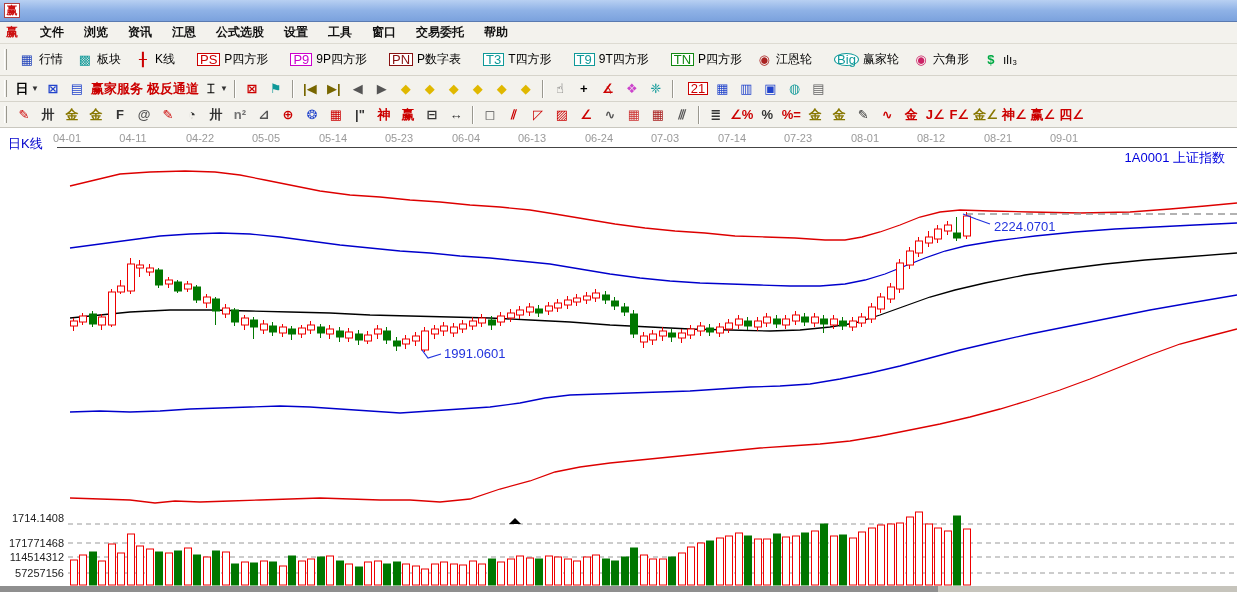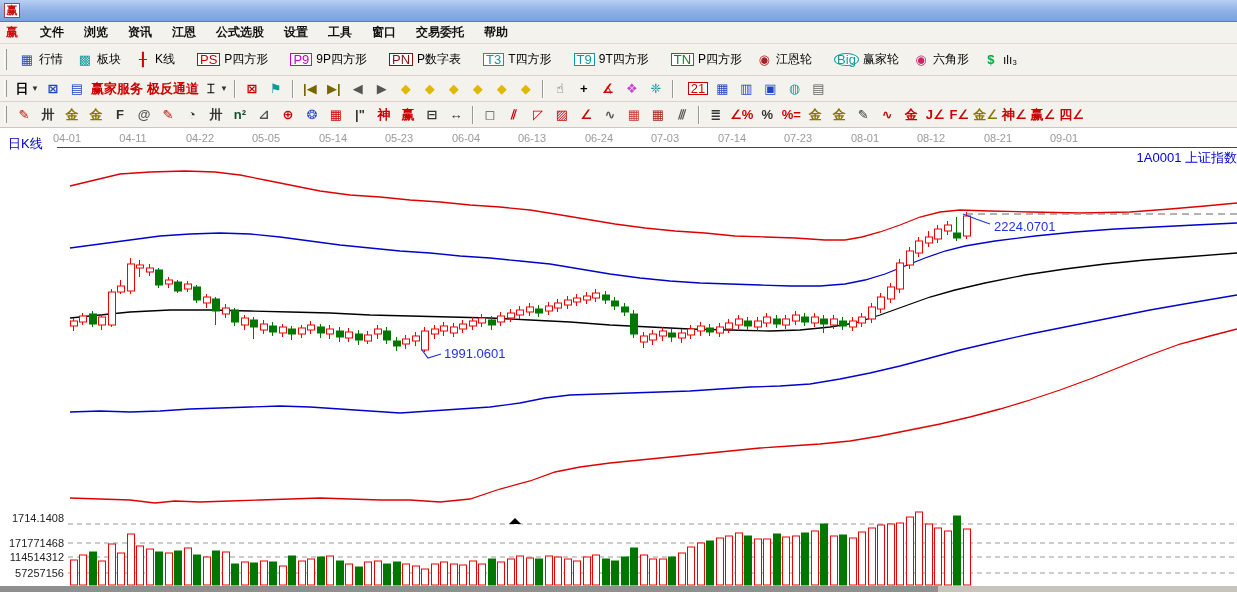--- a/index.html
+++ b/index.html
@@ -37,21 +37,21 @@
     background:#fff; border:1px solid currentColor;margin-left:8px; }
   .badge.round { border-radius:50%; }
   .tsep { width:2px; height:18px; border-left:1px solid #9a988f; border-right:1px solid #ffffff; margin:0 4px; }
   .dd { font-size:8px; color:#333; margin-left:1px; }
 
   
   #chartarea { position:absolute; left:0; top:128px; width:1237px; height:458px; background:#ffffff; }
   #chartarea svg { position:absolute; left:0; top:0; }
   #period-label { position:absolute; left:8px; top:7px; color:#0000cc; font-size:13px; }
   #legend-row { position:absolute; left:74px; top:21px; display:flex; gap:16px; font-size:13px; white-space:nowrap; }
-  #symbol-label { position:absolute; right:0px; top:21px; color:#0000dd; font-size:13px; white-space:nowrap; }
+  #symbol-label { position:absolute; right:12px; top:21px; color:#0000dd; font-size:13px; white-space:nowrap; }
 
   
   #scrollbar { position:absolute; left:0; top:586px; width:1237px; height:6px; background:#c6c4bc; }
   #scrollbar .thumb { position:absolute; left:0; top:0; height:6px; width:938px; background:#8f9assistant8f8f; background:#8f8f8f; }
 </style>
 </head>
 <body>
 
 <div id="app">
 
@@ -250,21 +250,21 @@
       <span class="ibtn">
         <span class="gicon" style="color: rgb(204, 0, 0);">✎</span>
       </span>
       <span class="ibtn">
         <span class="gicon" style="color: rgb(51, 51, 51);">◔</span>
       </span>
       <span class="ibtn">
         <span class="gicon" style="color: rgb(51, 51, 51);">卅</span>
       </span>
       <span class="ibtn">
-        <span class="gicon" style="color: #14532d;">n²</span>
+        <span class="gicon" style="color: #737373;">n²</span>
       </span>
       <span class="ibtn">
         <span class="gicon" style="color: rgb(85, 85, 85);">⊿</span>
       </span>
       <span class="ibtn">
         <span class="gicon" style="color: rgb(204, 0, 0);">⊕</span>
       </span>
       <span class="ibtn">
         <span class="gicon" style="color: rgb(34, 68, 204);">❂</span>
       </span>

